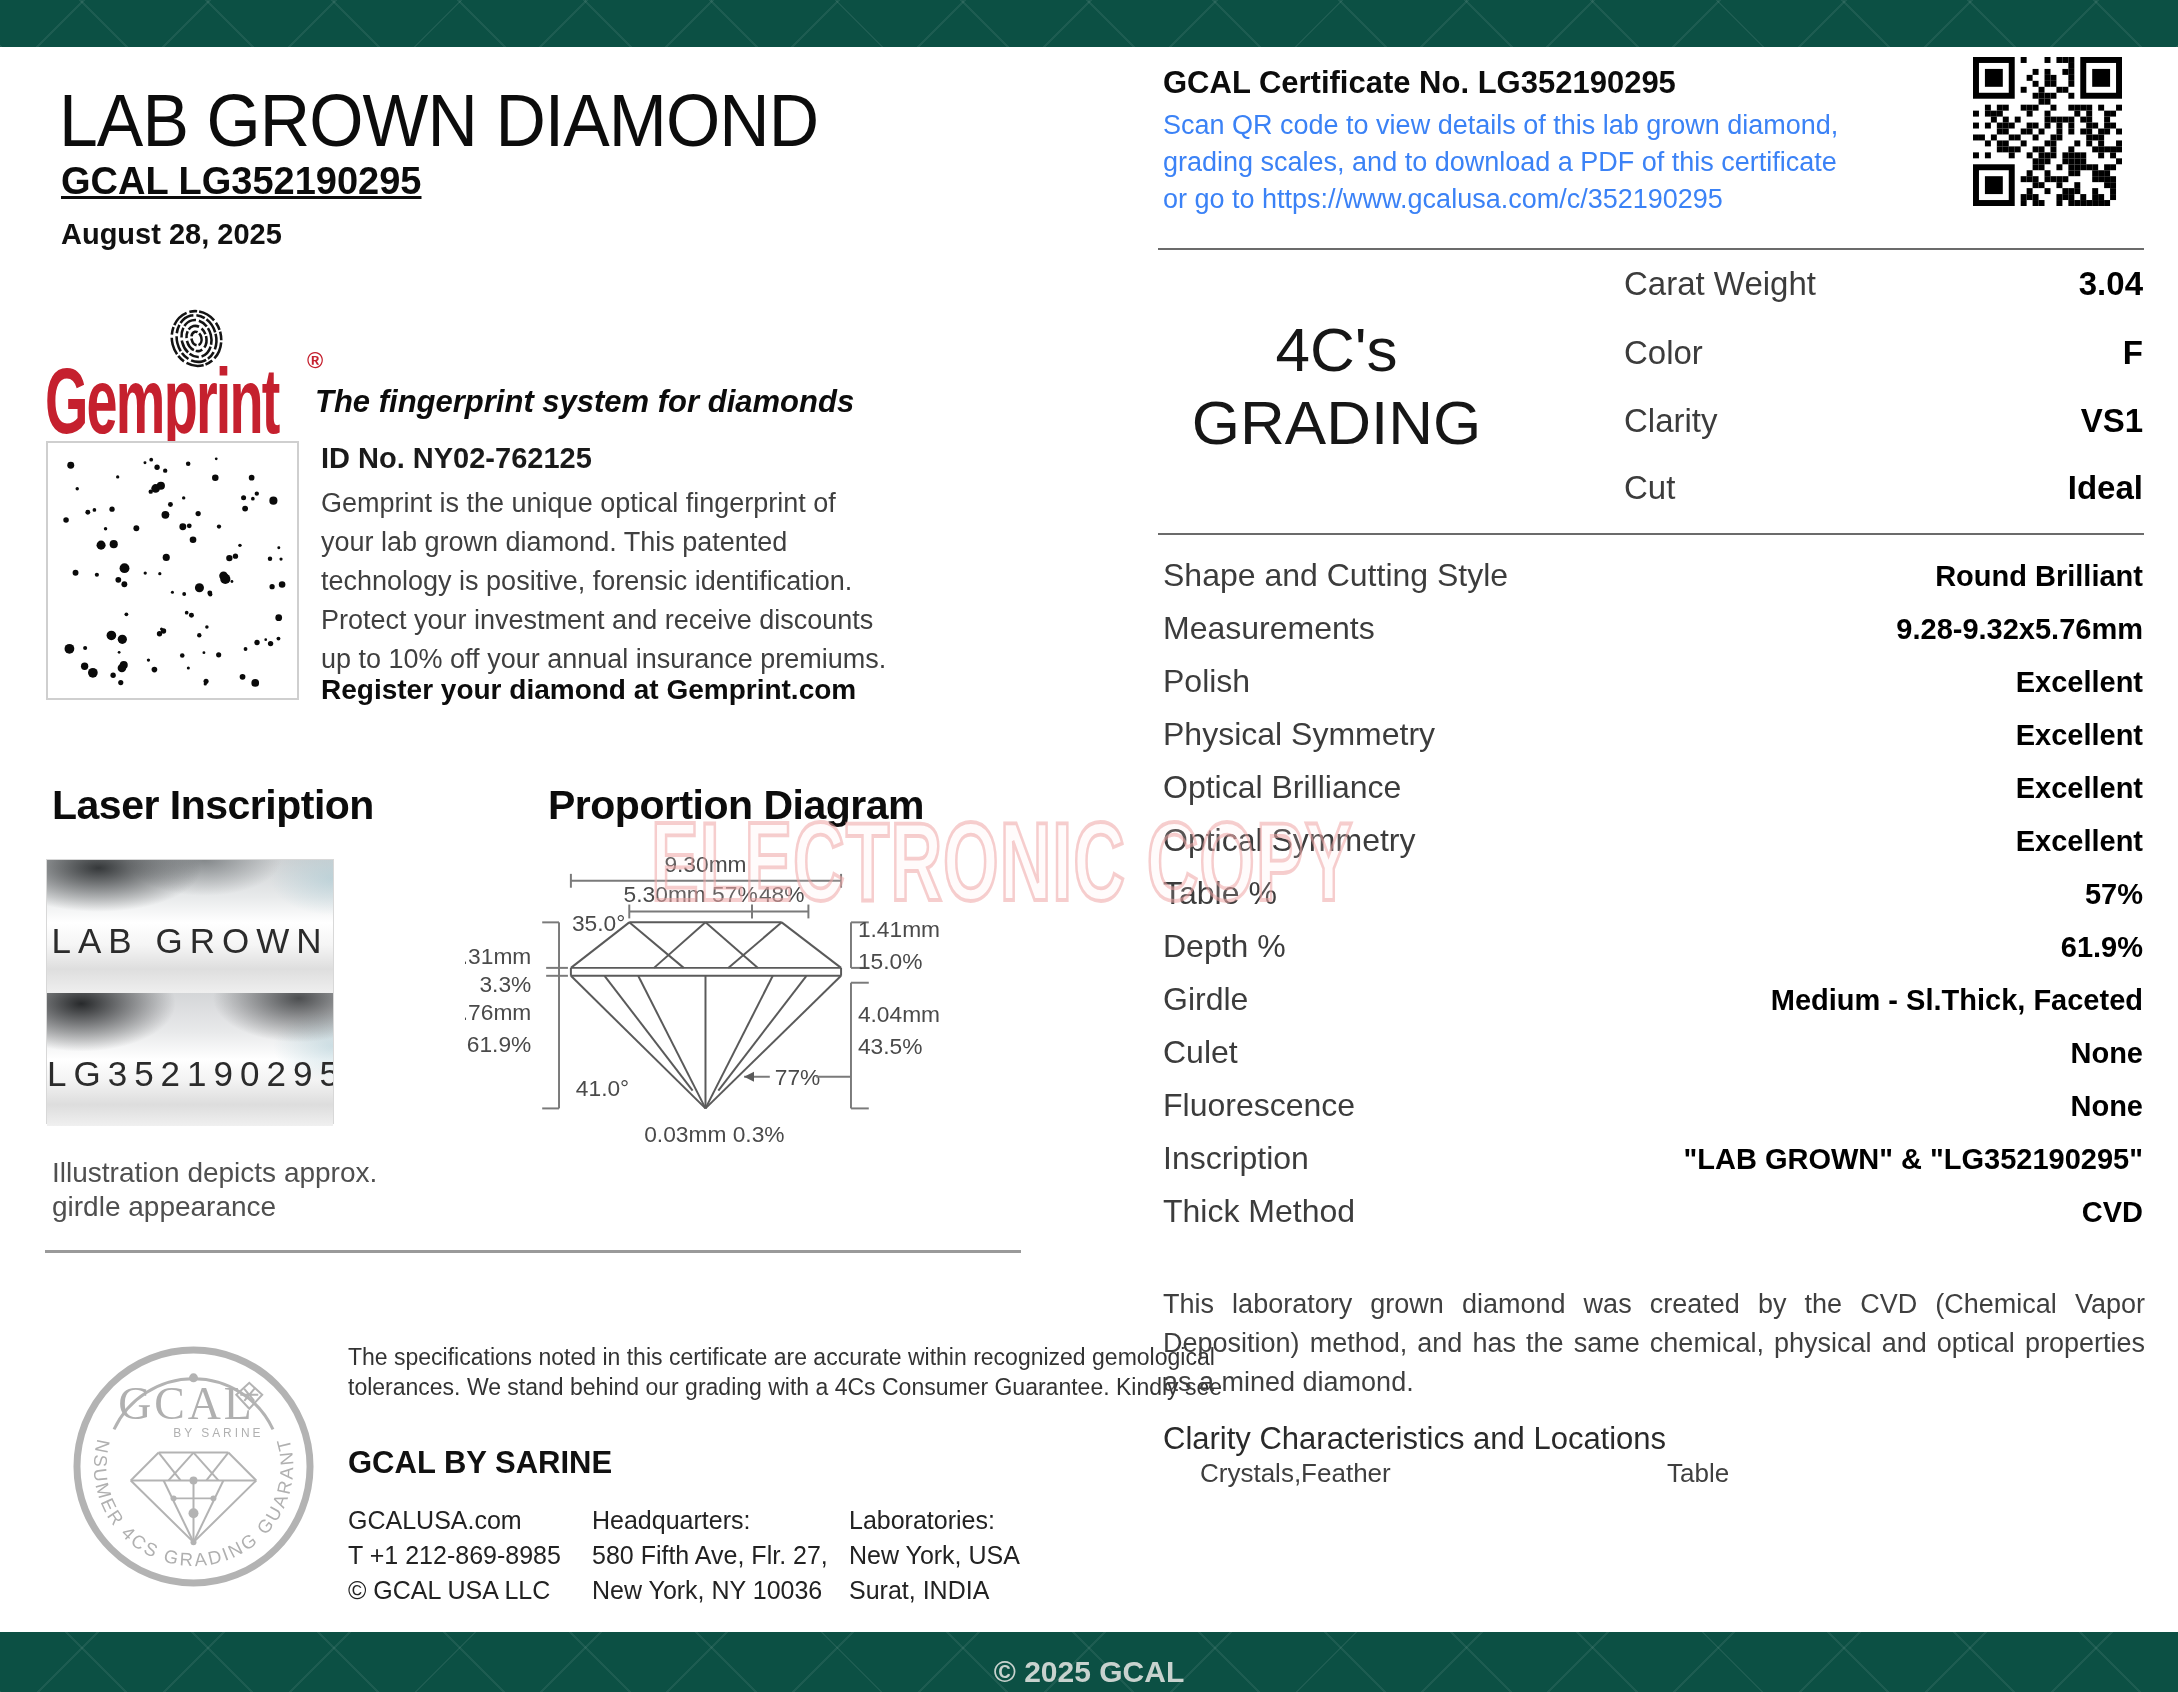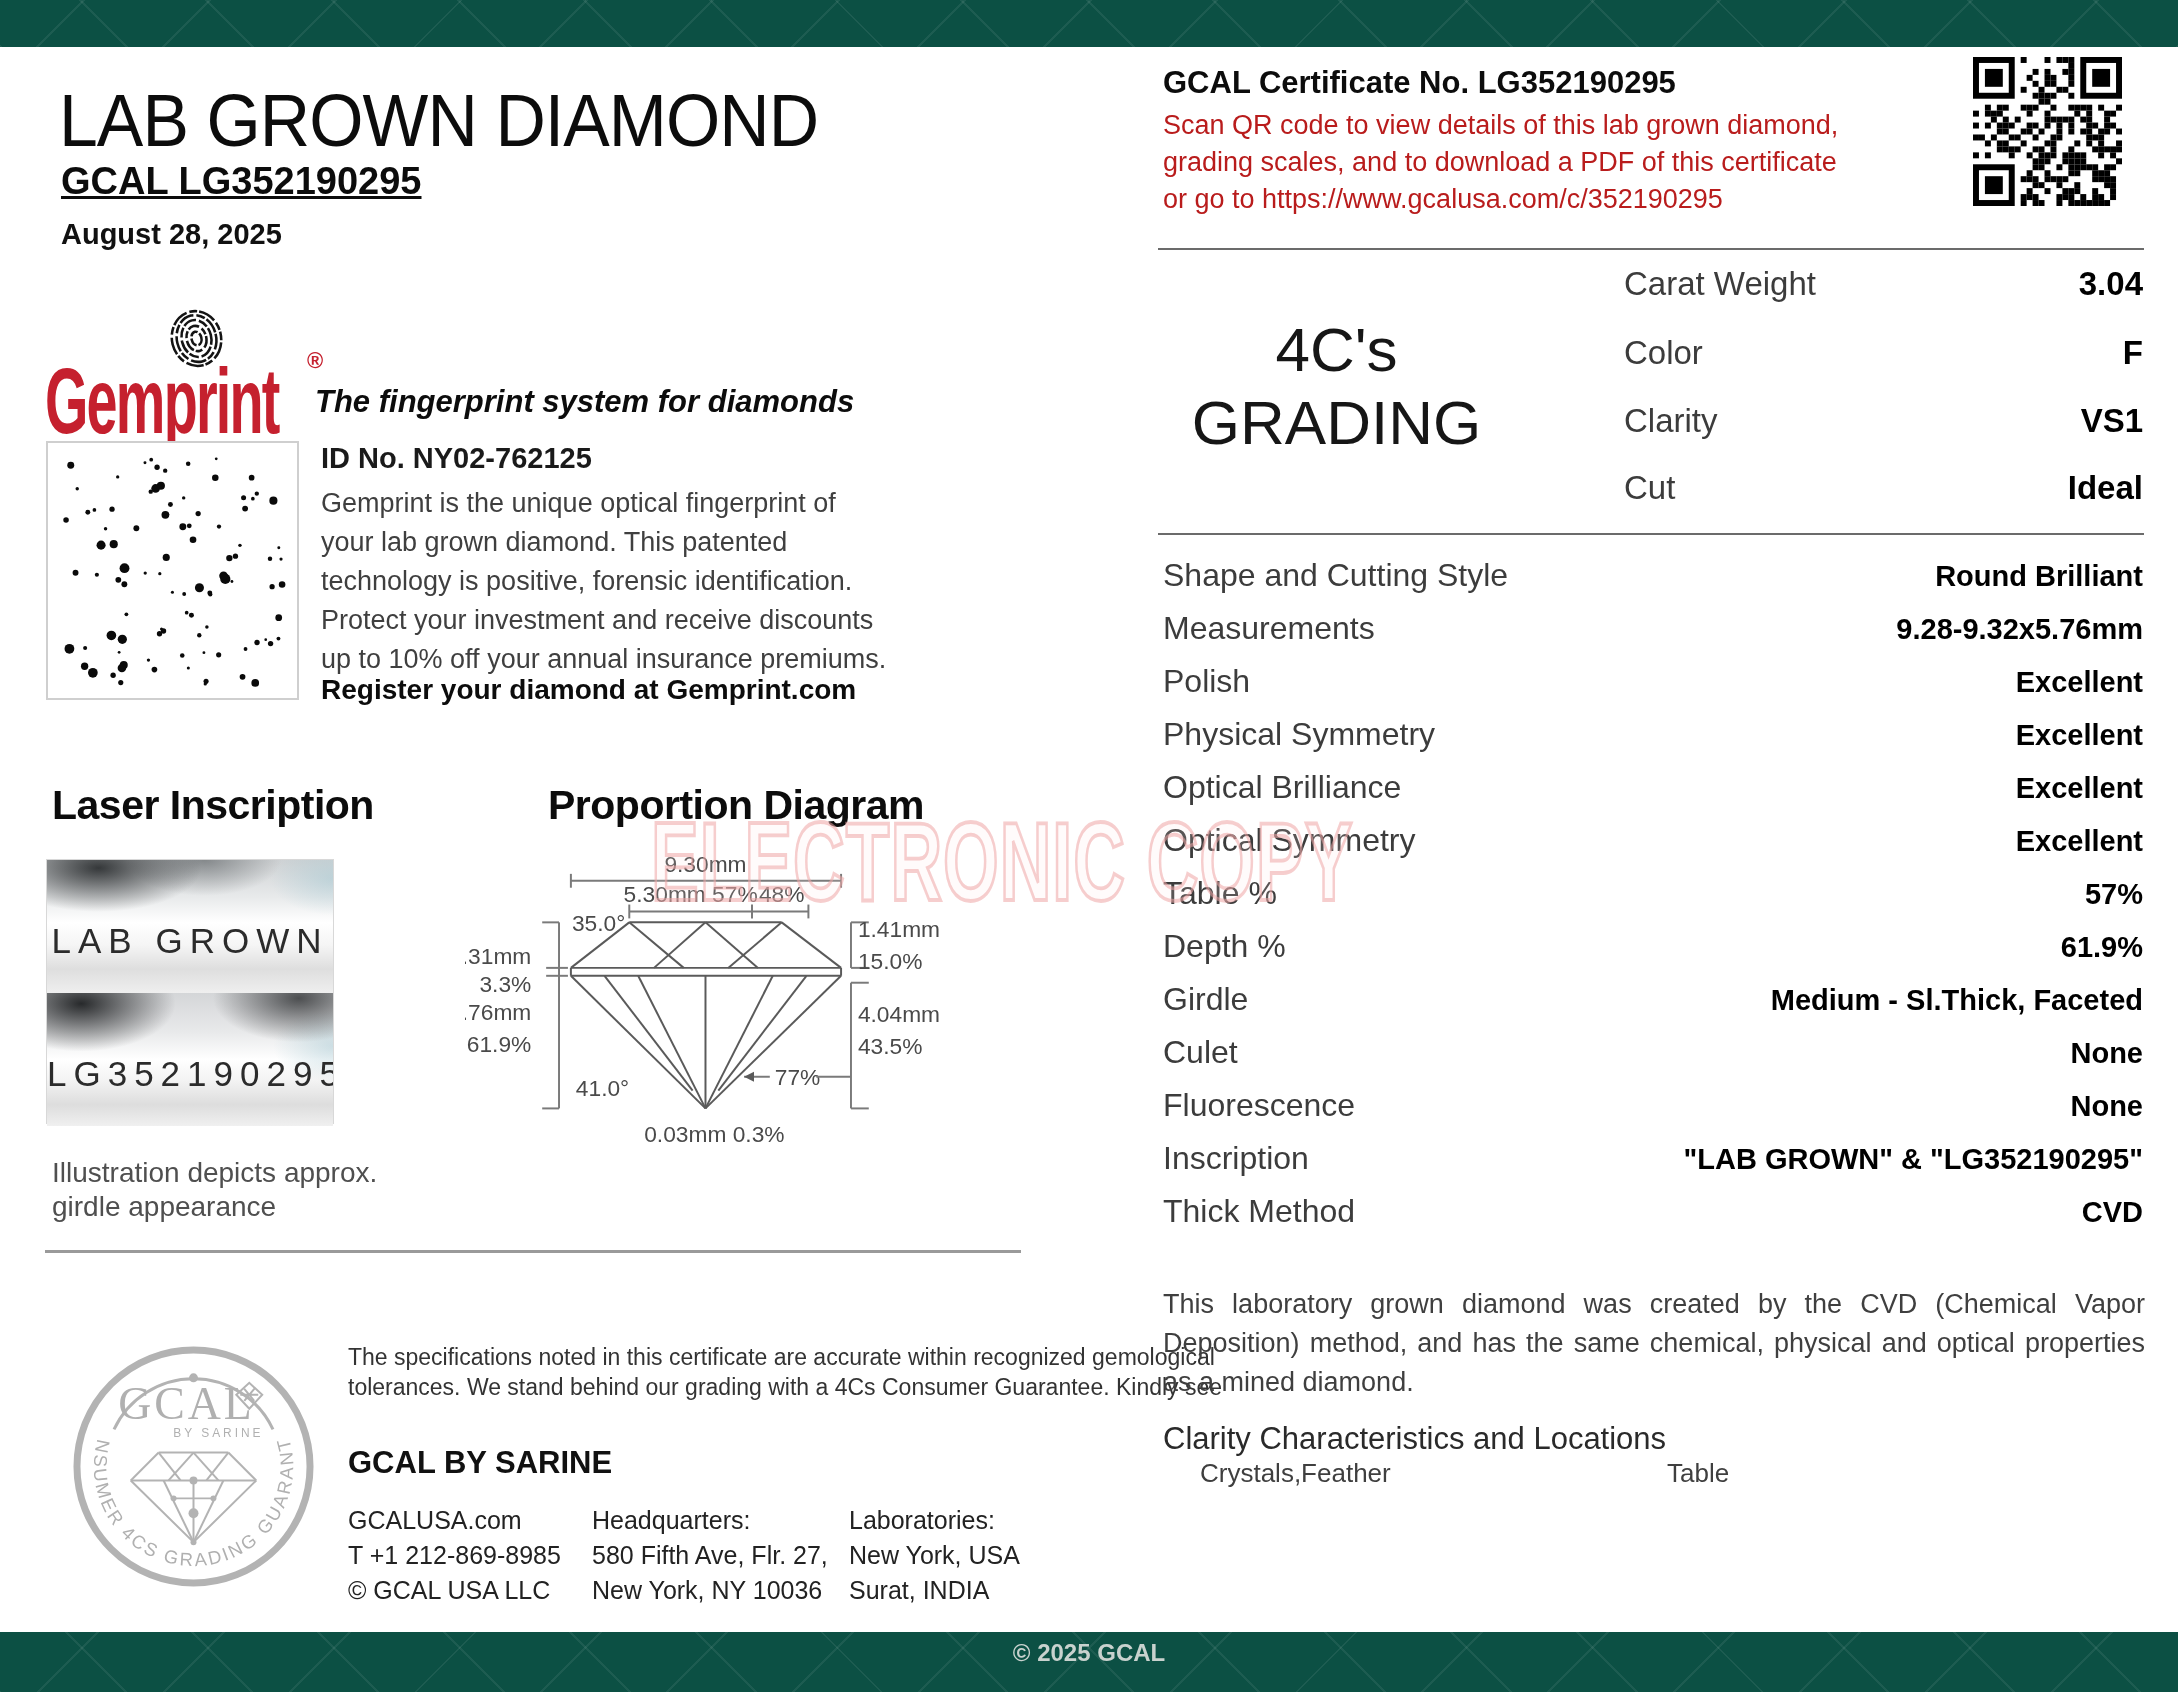--- a/index.html
+++ b/index.html
@@ -5,21 +5,21 @@
   *{margin:0;padding:0;box-sizing:border-box;}
   html,body{background:#e8e8e8;}
   #page{position:relative;width:2178px;height:1693px;background:#ffffff;overflow:hidden;
         font-family:"Liberation Sans",sans-serif;color:#111;}
   .green-bar{position:absolute;left:0;width:2178px;background-color:#0c5044;
     background-image:
       repeating-linear-gradient(45deg, rgba(255,255,255,0.07) 0 2px, transparent 2px 89px),
       repeating-linear-gradient(-45deg, rgba(255,255,255,0.07) 0 2px, transparent 2px 89px);}
   #bar-top{top:0;height:47px;}
   #bar-bottom{top:1632px;height:61px;text-align:center;}
-  #bar-bottom .copy{margin-top:7px;display:inline-block;font-size:24px;font-weight:bold;color:#c8d2ce;}
+  #bar-bottom .copy{margin-top:23px;display:inline-block;font-size:30px;font-weight:bold;color:#c8d2ce;}
 
   
   #main-title{position:absolute;left:59px;top:77px;font-size:75px;font-weight:300;letter-spacing:-1px;
       transform:scaleX(0.93);transform-origin:left top;white-space:nowrap;color:#0c0c0c;}
   #cert-id{position:absolute;left:61px;top:160px;font-size:38px;font-weight:bold;color:#0c0c0c;text-decoration:underline;}
   #cert-date{position:absolute;left:61px;top:218px;font-size:29px;font-weight:600;color:#111;}
 
   #gemprint-logo{position:absolute;left:45px;top:348px;font-size:93px;font-weight:800;letter-spacing:-3px;
       color:#c5202e;transform:scaleX(0.60);transform-origin:left top;white-space:nowrap;}
   #gemprint-reg{position:absolute;left:307px;top:348px;font-size:22px;color:#c5202e;font-weight:bold;}
@@ -56,21 +56,21 @@
   #seal{position:absolute;left:69px;top:1331px;}
   #disclaimer{position:absolute;left:348px;top:1342px;font-size:23px;line-height:30px;color:#333;}
   #company-name{position:absolute;left:348px;top:1445px;font-size:31px;font-weight:bold;color:#111;}
   .contact-col{position:absolute;top:1503px;font-size:25px;line-height:35px;color:#222;}
   #contact-col1{left:348px;}
   #contact-col2{left:592px;}
   #contact-col3{left:849px;}
 
   
   #rc-title{position:absolute;left:1163px;top:65px;font-size:31px;font-weight:bold;color:#0c0c0c;}
-  #rc-scan{position:absolute;left:1163px;top:107px;font-size:27px;line-height:37px;color:#b91c1c;}
+  #rc-scan{position:absolute;left:1163px;top:107px;font-size:27px;line-height:37px;color:#3b82f6;}
   #qr-code{position:absolute;left:1973px;top:57px;width:149px;height:149px;}
   .h-rule{position:absolute;left:1158px;width:986px;height:2px;background:#6b6b6b;}
   #rule-1{top:248px;}
   #rule-2{top:533px;}
 
   #grading-heading{position:absolute;left:1173px;top:313px;width:327px;text-align:center;
       font-weight:300;color:#161616;line-height:73px;font-size:62px;letter-spacing:0px;}
   .fourc-row{position:absolute;left:1624px;right:35px;}
   .fourc-row .lbl{position:absolute;left:0;font-size:33px;color:#3c3c3c;}
   .fourc-row .val{position:absolute;right:0;font-size:33px;font-weight:bold;color:#000;}

